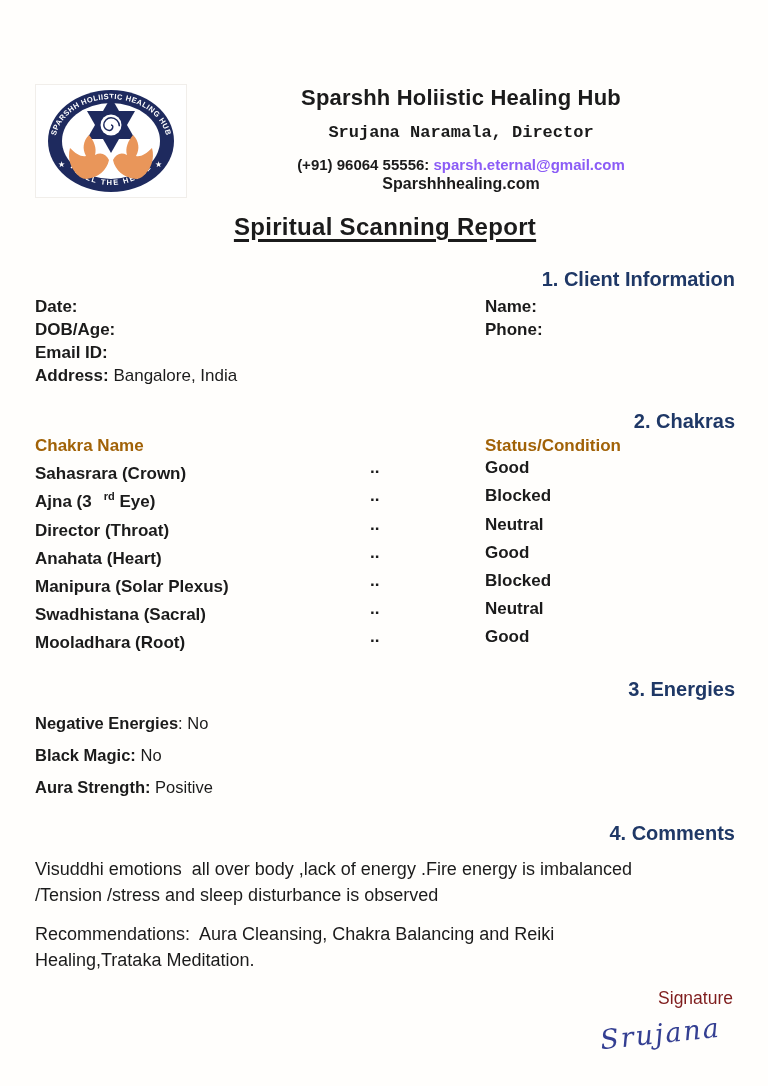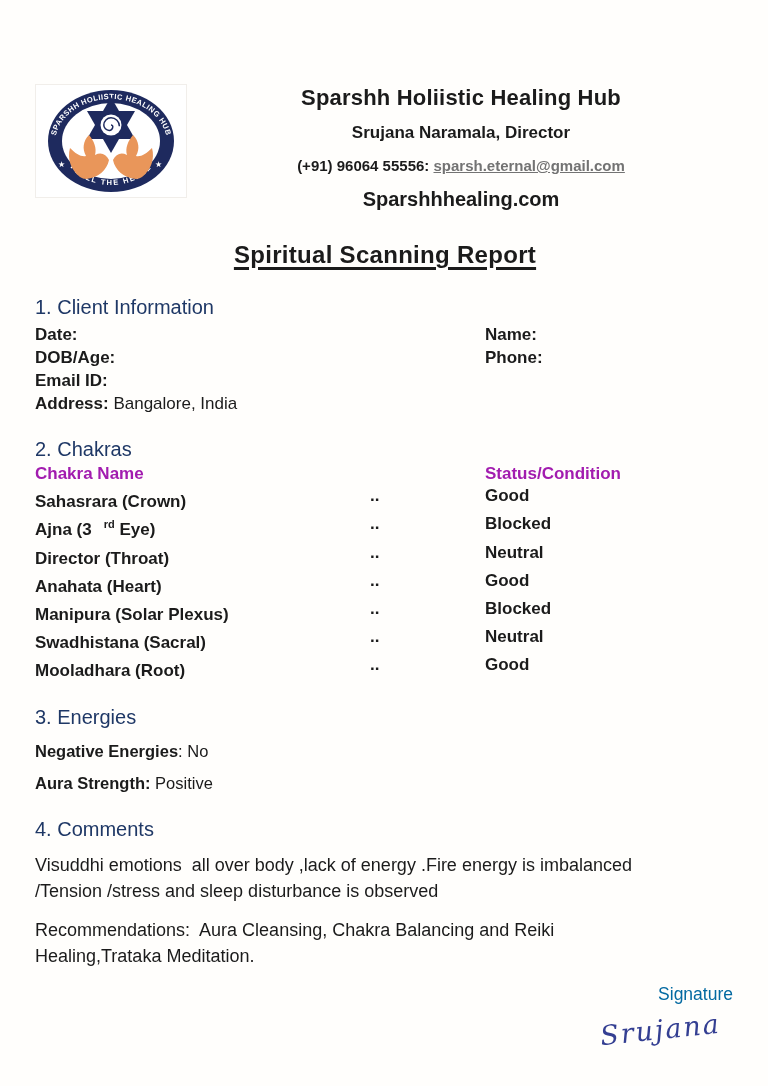--- a/index.html
+++ b/index.html
@@ -10,54 +10,54 @@
     font-family:"Liberation Sans",sans-serif;
     color:#1b1b1b;
     overflow:hidden;
   }
   
   .header{display:flex;align-items:flex-start;}
   .logo-box{width:150px;height:112px;flex:0 0 auto;border:1px solid #f1eeea;background:#fff;}
   .logo-box svg{display:block;width:100%;height:100%;}
   .header-text{flex:1;text-align:center;}
   .company-name{font-size:22px;font-weight:bold;letter-spacing:.2px;margin-top:1px;}
-  .director{font-size:17px;font-weight:bold;margin-top:12px;}
+  .director{font-size:17px;font-weight:bold;margin-top:12px;font-family:Liberation Mono, monospace;}
   .contact{font-size:15px;font-weight:bold;margin-top:14px;}
-  .contact a{color:#737373;text-decoration:underline;cursor:pointer;}
-  .website{font-size:20px;font-weight:bold;margin-top:14px;}
+  .contact a{color:#8b5cf6;cursor:pointer;}
+  .website{font-size:16px;font-weight:bold;margin-top:2px;}
   .report-title{
-    text-align:center;font-size:24px;font-weight:bold;margin-top:30px;letter-spacing:.3px;
+    text-align:center;font-size:24px;font-weight:bold;margin-top:15px;letter-spacing:.3px;
     text-decoration:underline;text-decoration-thickness:2.5px;text-underline-offset:4px;
   }
   
-  .sec-heading{color:#1F3866;text-align:left;font-weight:normal;font-size:20px;}
+  .sec-heading{color:#1F3866;text-align:right;font-weight:bold;font-size:20px;}
   .h-client{margin-top:27px;margin-bottom:4px;}
   .h-chakras{margin-top:23px;margin-bottom:2px;}
   .h-energies{margin-top:24px;}
   .h-comments{margin-top:25px;}
   
   .client-grid{display:grid;grid-template-columns:450px 1fr;font-size:17px;line-height:23px;}
   .client-grid .lbl{font-weight:bold;}
   
   .chakra-grid{
     display:grid;grid-template-columns:335px 115px 1fr;
     font-size:17px;font-weight:bold;line-height:22.4px;margin-top:1px;
   }
-  .chakra-grid .col-head{color:#a21caf;}
+  .chakra-grid .col-head{color:#a16207;}
   .chakra-grid sup{font-size:11px;padding-left:12px;}
   
   .energy-line{font-size:16.5px;margin-top:13px;}
   .energy-line:first-of-type{margin-top:17px;}
   .energy-line b{font-weight:bold;}
   
   .para{font-size:18px;line-height:26px;max-width:600px;margin:11px 0 0 0;white-space:pre-wrap;}
   .para.p2{margin-top:13px;}
   
   .sig-block{text-align:right;margin-top:15px;padding-right:2px;}
-  .sig-label{font-size:17.5px;color:#0369a1;}
+  .sig-label{font-size:17.5px;color:#7f1d1d;}
   .sig-svg{margin-top:0;margin-right:-8px;}
   .sig-svg text{
     font-family:"DejaVu Serif",serif;font-style:italic;font-size:27px;
     fill:#343F92;letter-spacing:2px;
   }
 </style>
 </head>
 <body>
 
 <div class="page">
@@ -147,20 +147,21 @@
     <div>..</div>
     <div>Neutral</div>
 
     <div><span>Mooladhara (Root)</span><sup></sup><span></span></div>
     <div>..</div>
     <div>Good</div>
   </div>
 
   <div class="sec-heading h-energies">3. Energies</div>
   <div class="energy-line"><b>Negative Energies</b><span>: No</span></div>
+  <div class="energy-line"><b>Black Magic:</b><span> No</span></div>
   <div class="energy-line"><b>Aura Strength:</b><span> Positive</span></div>
 
   <div class="sec-heading h-comments">4. Comments</div>
   <p class="para">Visuddhi emotions  all over body ,lack of energy .Fire energy is imbalanced /Tension /stress and sleep disturbance is observed</p>
   <p class="para p2">Recommendations:  Aura Cleansing, Chakra Balancing and Reiki Healing,Trataka Meditation.</p>
 
   <div class="sig-block">
     <div class="sig-label">Signature</div>
     <svg class="sig-svg" width="160" height="50" viewBox="0 0 160 50">
       <text x="80" y="34" text-anchor="middle" transform="rotate(-6 80 30)">Srujana</text>

